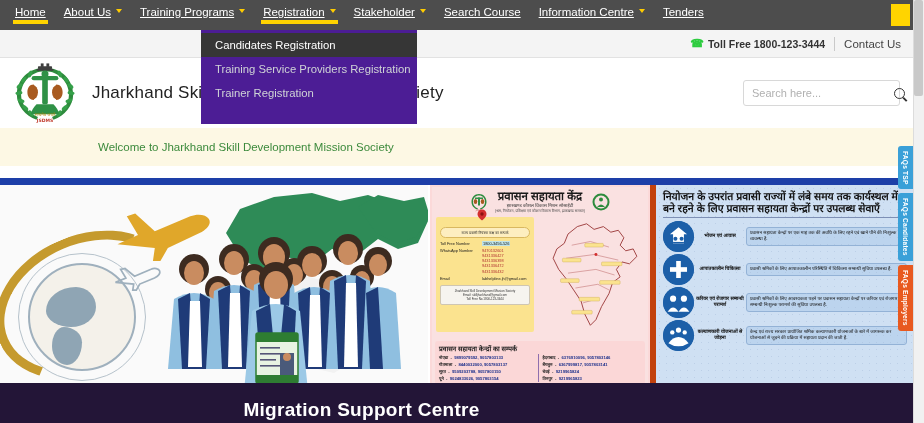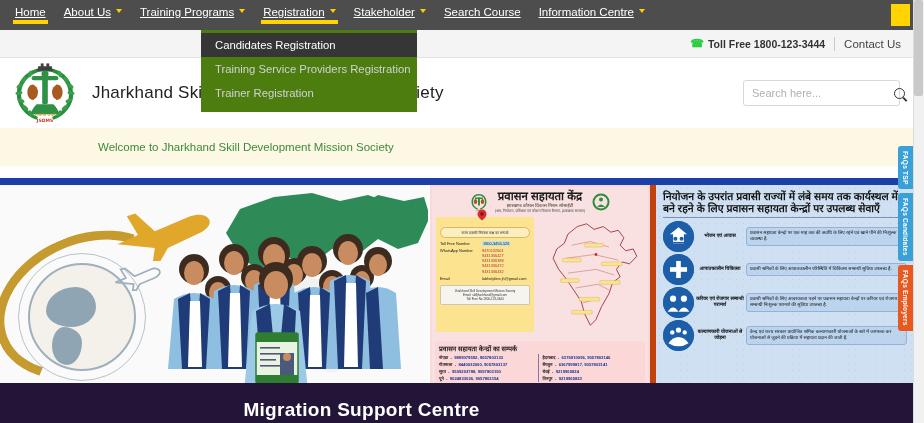--- a/index.html
+++ b/index.html
@@ -37,22 +37,22 @@
 
   
   .nav-right-block {
     position:absolute; right:3px; top:4px; width:19px; height:22px;
     background:#ffd400;
   }
 
   
   .dropdown {
     position: absolute; left: 201px; top: 30px; width: 216px;
-    background: #4d7c0f; z-index: 40;
-    padding: 3px 0 7px 0;
+    background: #4c1d95; z-index: 40;
+    padding: 3px 0 19px 0;
   }
   .dd-item {
     color:#cfd3d6; font-size:11.3px; padding: 6px 12px 6px 14px;
     white-space:nowrap; cursor:pointer;
   }
   .dd-item.hl { background:#363636; color:#ffffff; }
 
   
   .utilbar {
     position:absolute; left:0; top:30px; width:913px; height:28px;
@@ -269,20 +269,23 @@
       <div class="nav-item">
         <span>Stakeholder</span>
         <i class="caret"></i>
       </div>
       <div class="nav-item">
         <span>Search Course</span>
       </div>
       <div class="nav-item">
         <span>Information Centre</span>
         <i class="caret"></i>
+      </div>
+      <div class="nav-item">
+        <span>Tenders</span>
       </div>
       <div class="nav-right-block"></div>
     </div>
 
     <div class="utilbar">
       <div class="toll">
         <span class="ph">☎</span>
         <span>Toll Free 1800-123-3444</span>
       </div>
       <div class="divider-v"></div>

